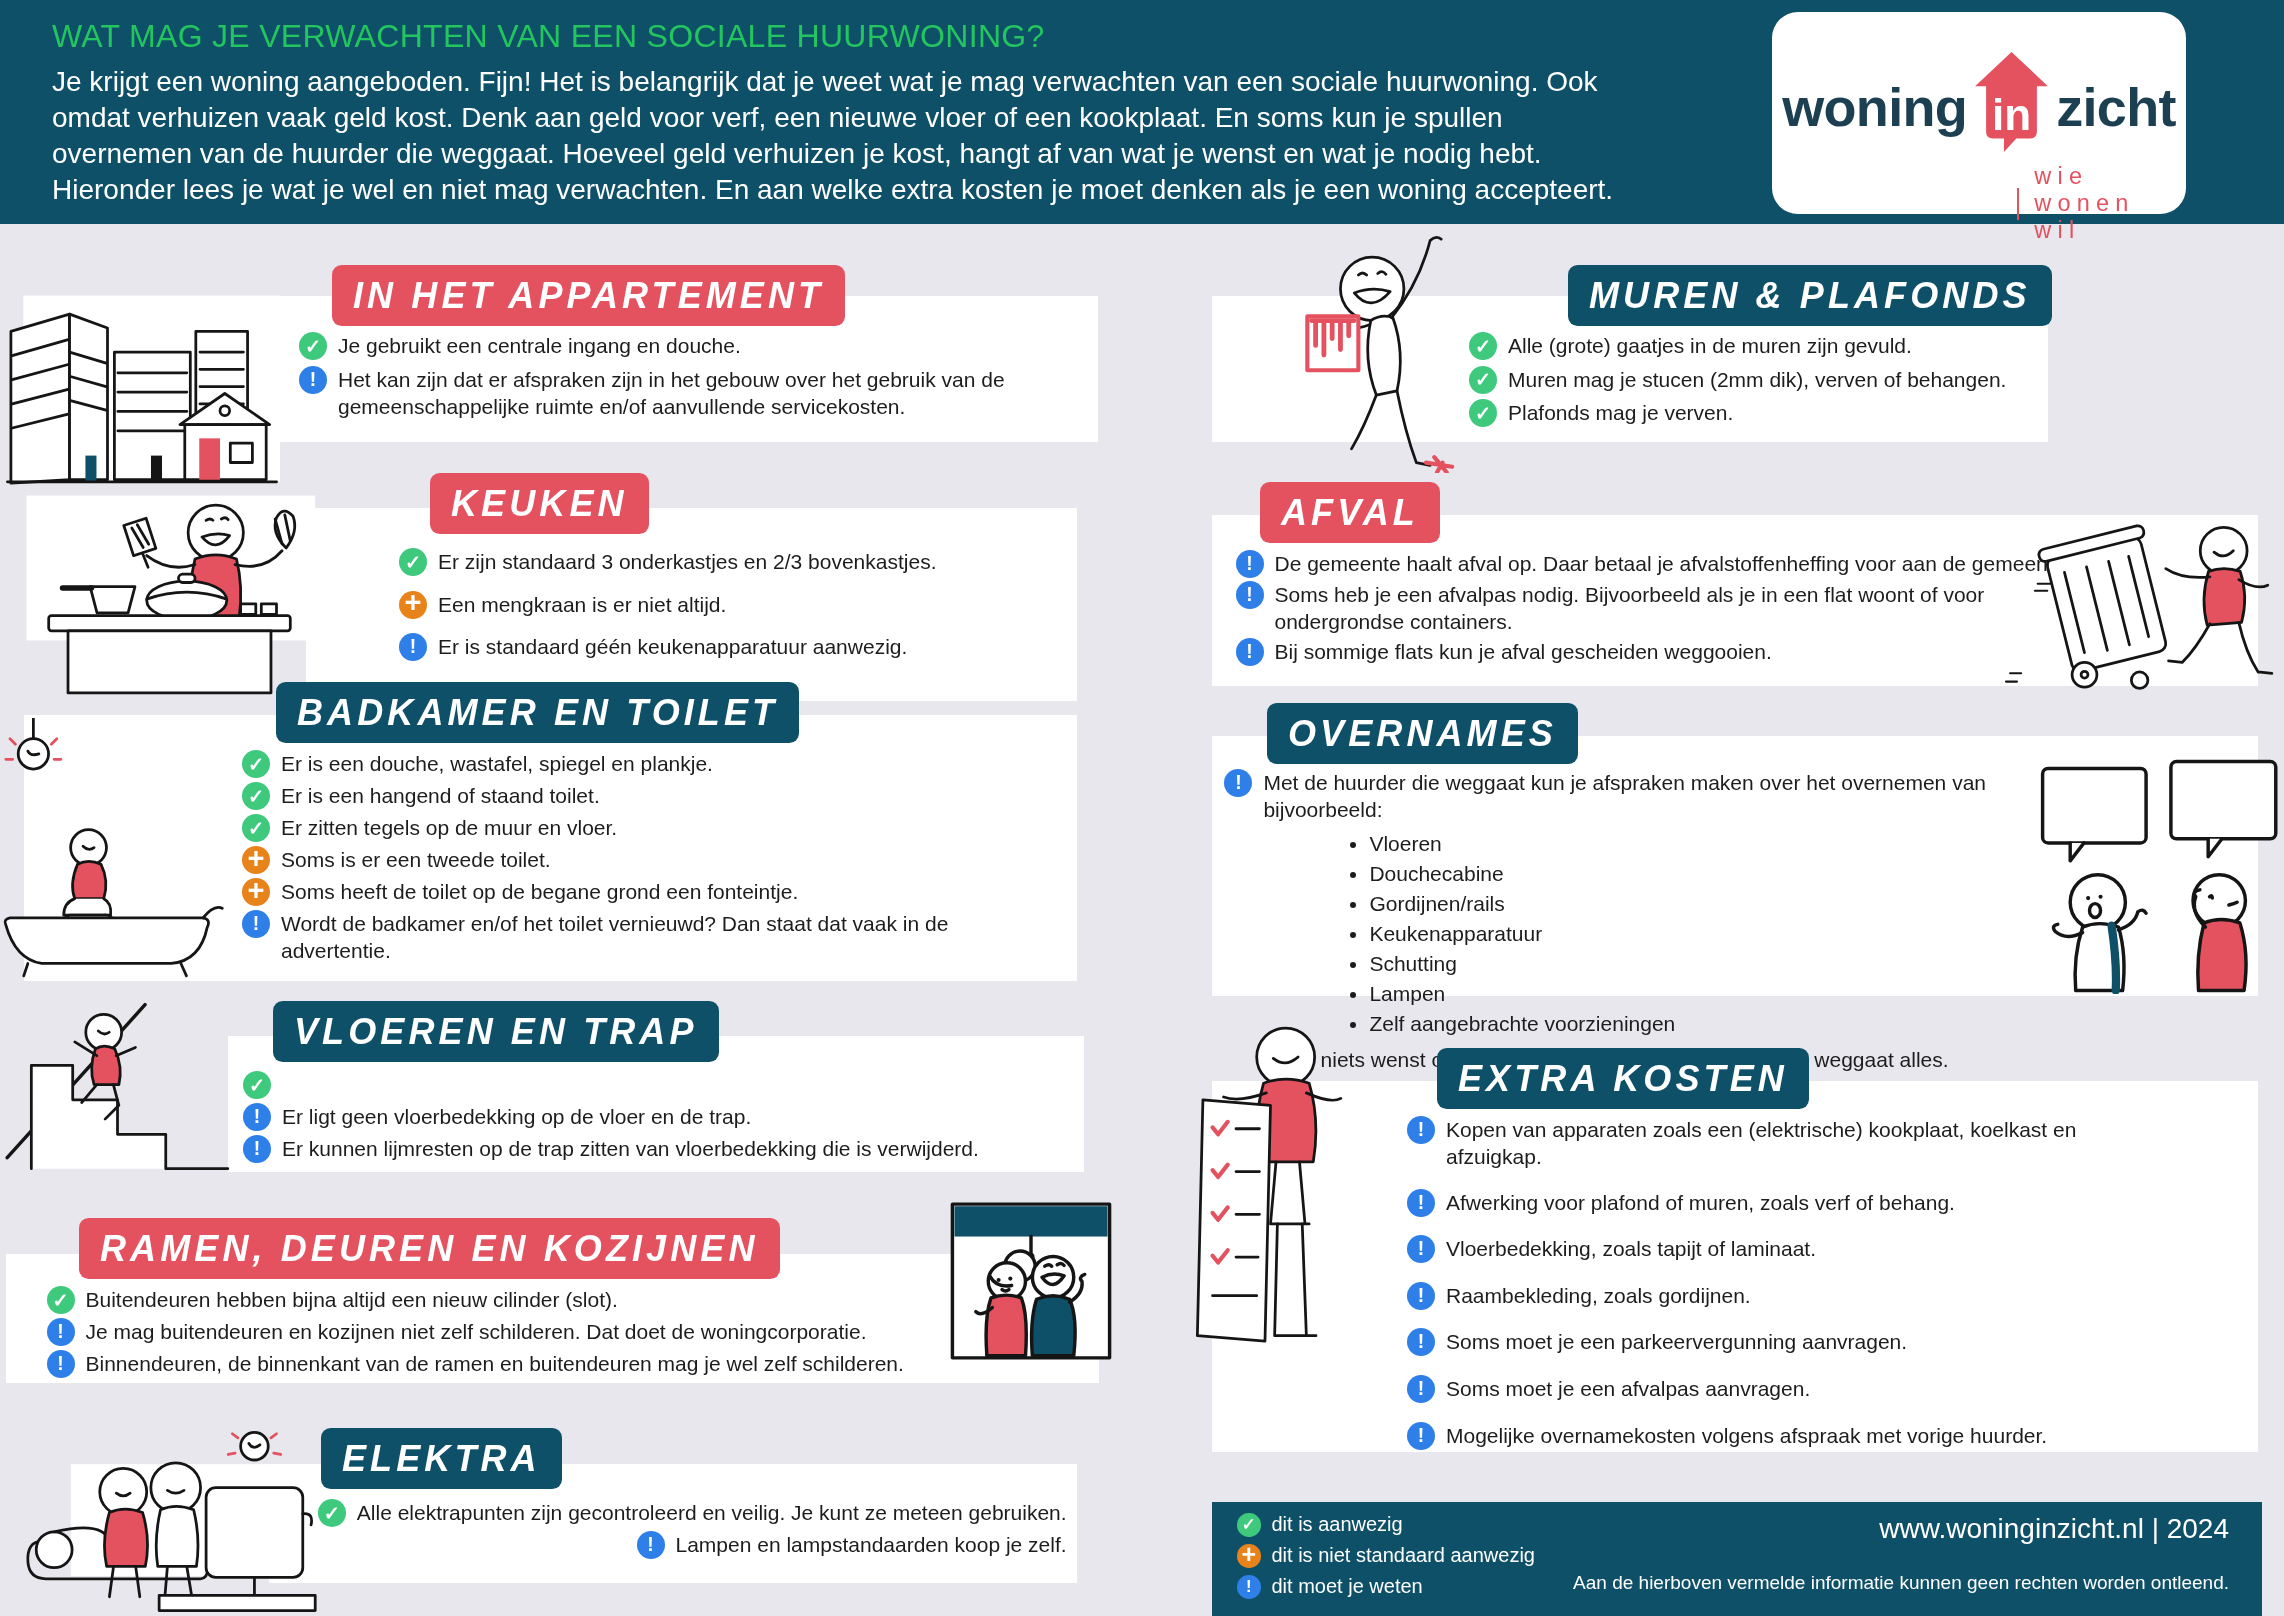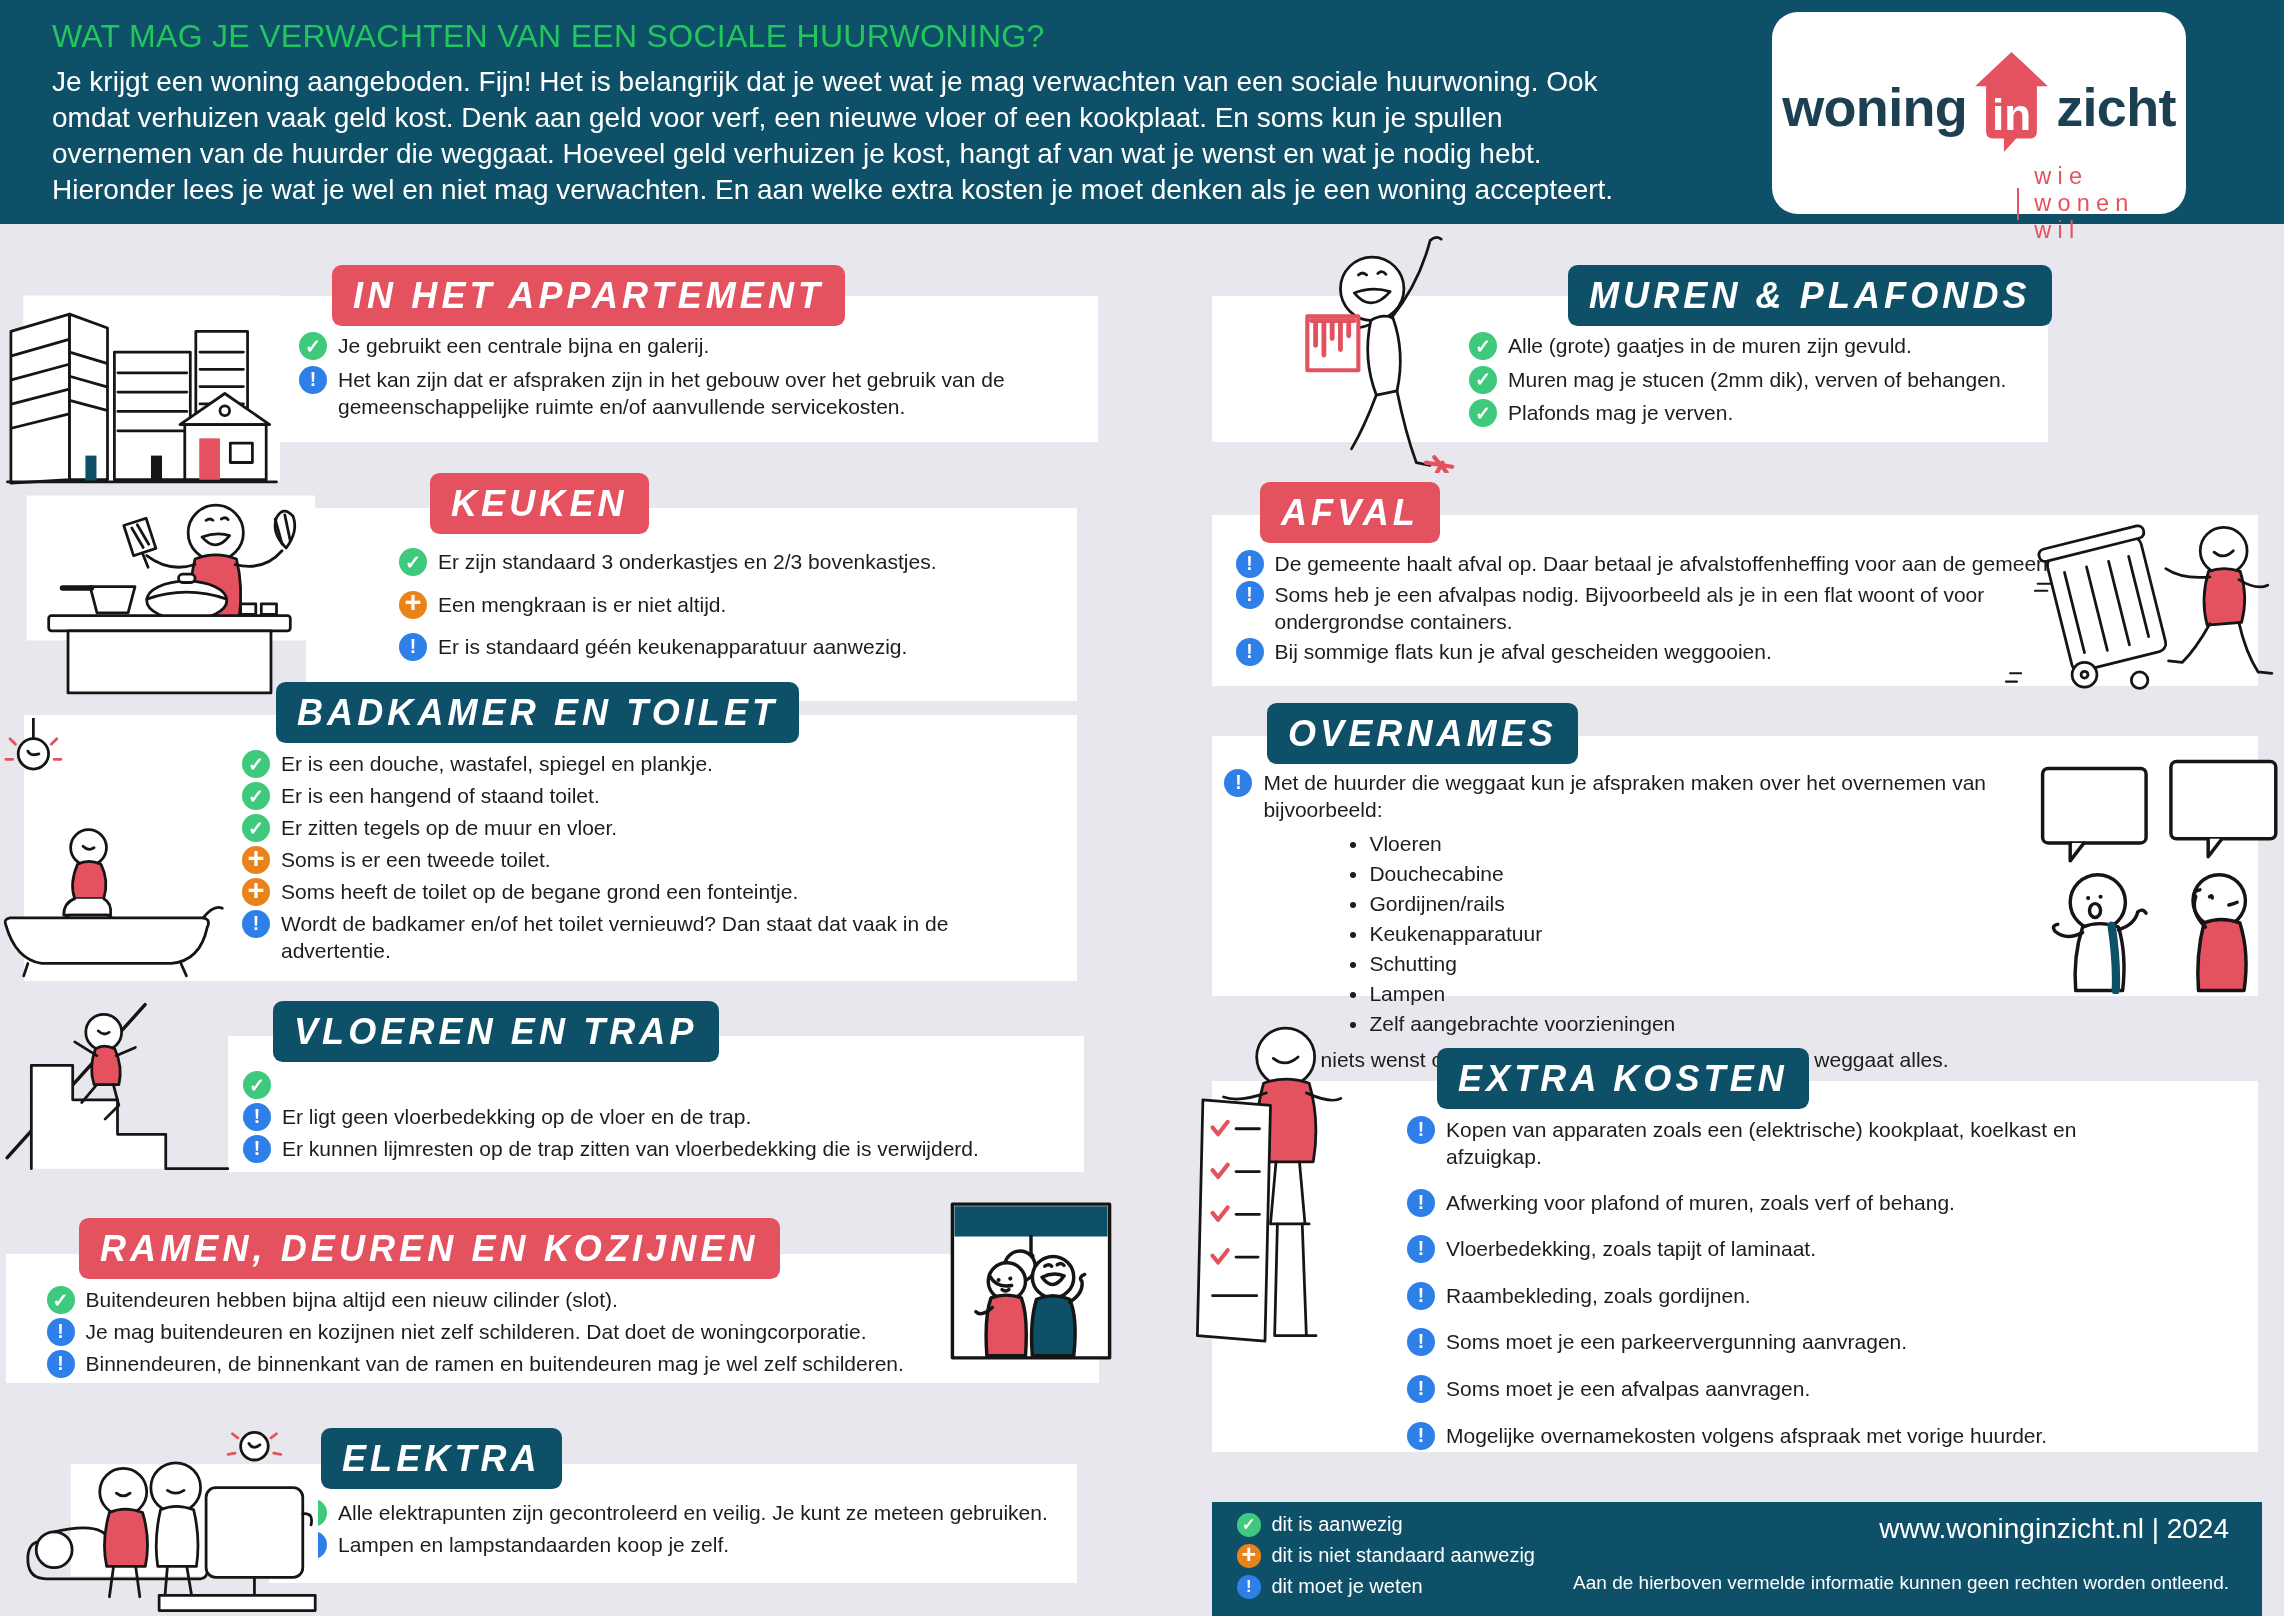--- a/index.html
+++ b/index.html
@@ -44,21 +44,21 @@
   #card-apt .row { margin-bottom:5.5px; }
   #card-keuken   { left:306px;  top:508px;  width:771px; height:193px; padding:40px 14px 0 93px; }
   #card-keuken .row { margin-bottom:14.5px; }
   #card-badkamer { left:24px;   top:715px; width:1053px; height:266px; padding:35px 14px 0 218px; }
   #card-badkamer .row { margin-bottom:4.1px; }
   #card-vloeren  { left:228px;  top:1036px; width:856px; height:136px; padding:35px 10.4px 0 15px; }
   #card-vloeren .row { margin-bottom:4.1px; }
   #card-ramen    { left:5.5px;    top:1254px; width:1093px; height:129px; padding:32px 14px 0 41px; }
   #card-ramen .row { margin-bottom:4.1px; }
   #card-elektra  { left:269px;  top:1464px; width:808px; height:119px; padding:35px 10.4px 0 30px; }
-  #card-elektra .row { margin-bottom:4.1px; }
+  #card-elektra .row { margin-bottom:4.1px;justify-content:flex-end; }
   #card-muren    { left:1212px; top:296px;  width:836px; height:146px; padding:36px 14px 0 257px; }
   #card-muren .row { margin-bottom:5.5px; }
   #card-afval    { left:1212px; top:515px;  width:1046px; height:171px; padding:35px 166px 0 23.5px; }
   #card-afval .row { margin-bottom:2.8px; }
   #card-overnames{ left:1212px; top:736px; width:1046px; height:260px; padding:33px 228px 0 12.4px; }
   #overnames-bullets { margin:5.5px 0 7px 145px; }
   #overnames-bullets li { font-size:21px; line-height:30px; color:#1d1d1d; }
   #overnames-closing { margin-left:39px; font-size:21px; line-height:27px; color:#1d1d1d; }
   #card-extra    { left:1212px; top:1081px; width:1046px; height:371px; padding:35px 166px 0 195px; }
   #card-extra .row { margin-bottom:18.6px; }
@@ -112,21 +112,21 @@
   <div class="badge red" style="left:79px;  top:1218px;">RAMEN, DEUREN EN KOZIJNEN</div>
   <div class="badge teal" style="left:321px;  top:1428px;">ELEKTRA</div>
   <div class="badge teal" style="left:1568px; top:265px;">MUREN &amp; PLAFONDS</div>
   <div class="badge red" style="left:1260px; top:482px;">AFVAL</div>
   <div class="badge teal" style="left:1267px; top:703px;">OVERNAMES</div>
   <div class="badge teal" style="left:1437px; top:1048px;">EXTRA KOSTEN</div>
 
   <div class="card" id="card-apt">
     <div class="row">
       <span class="ic check"></span>
-      <span class="t">Je gebruikt een centrale bijna en galerij.</span>
+      <span class="t">Je gebruikt een centrale ingang en douche.</span>
     </div>
     <div class="row">
       <span class="ic info"></span>
       <span class="t" style="width:732px;">Het kan zijn dat er afspraken zijn in het gebouw over het gebruik van de gemeenschappelijke ruimte en/of aanvullende servicekosten.</span>
     </div>
   </div>
 
   <div class="card" id="card-keuken">
     <div class="row">
       <span class="ic check"></span>

